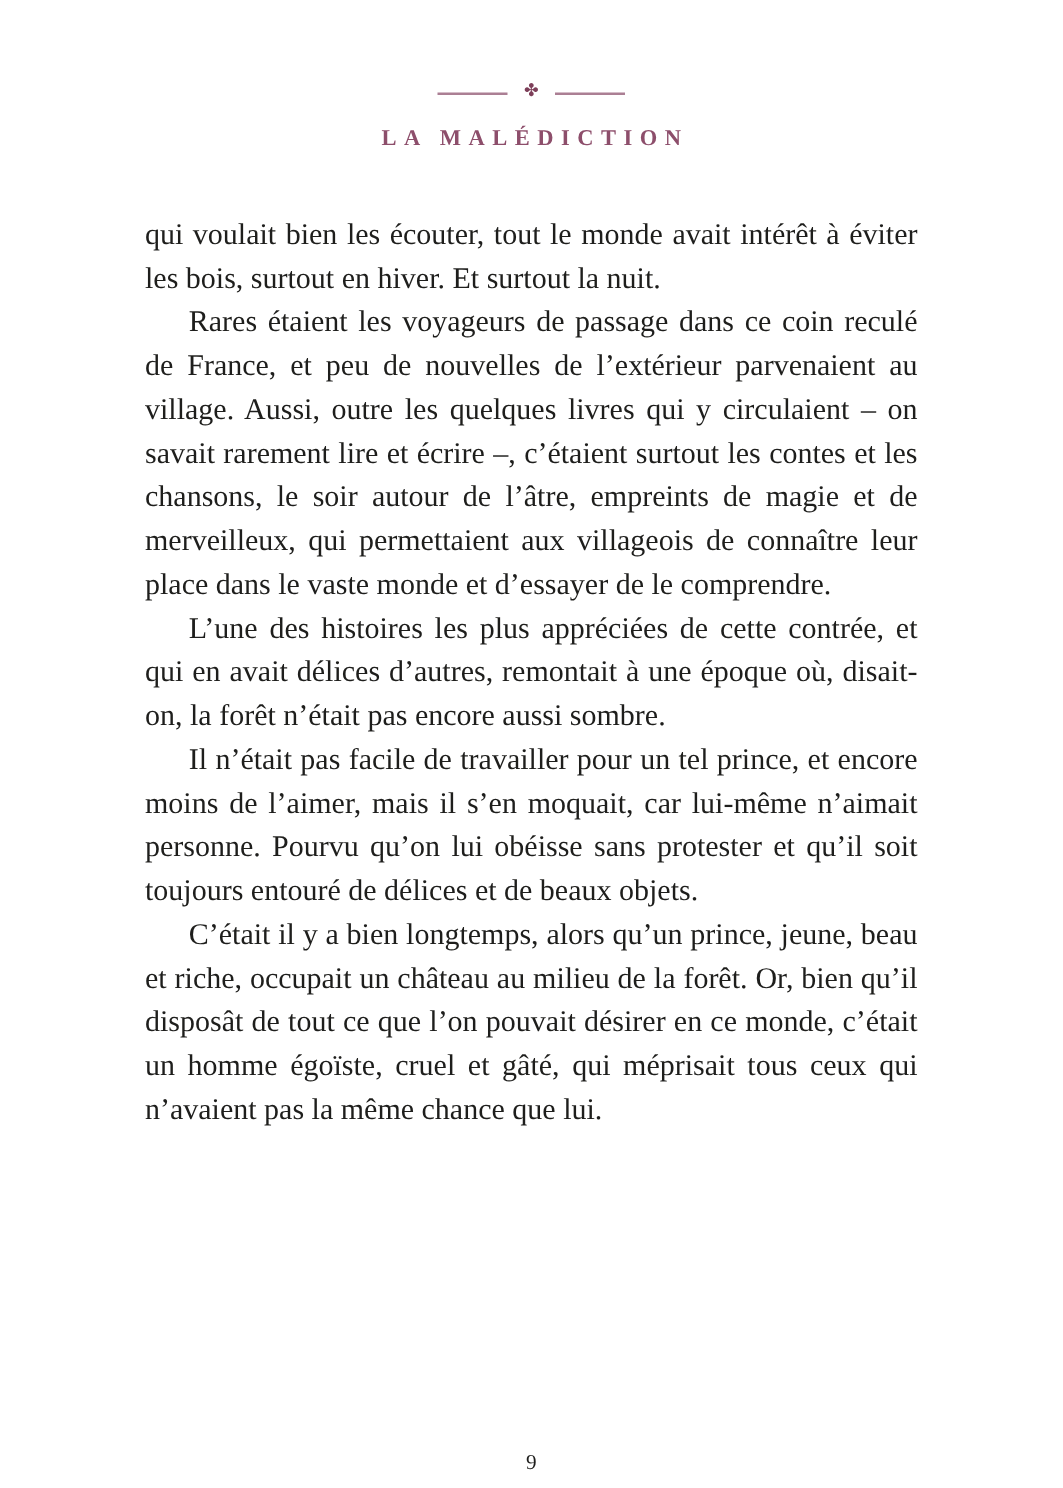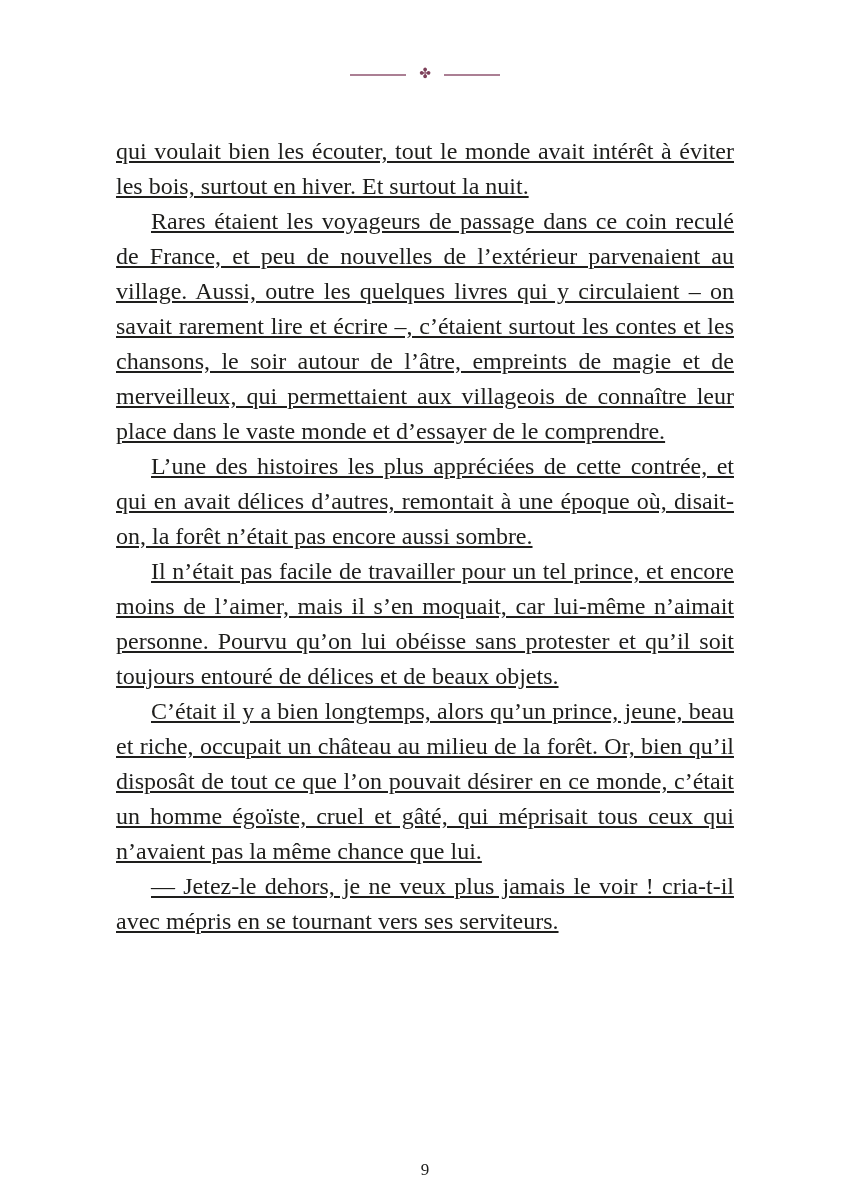--- a/index.html
+++ b/index.html
@@ -52,21 +52,20 @@
   }
   
   .content {
     margin: 50px auto 0 auto;
     width: 618px;
     font-size: 24px;
     line-height: 35px;
     color: #1e1e1c;
     text-align: justify;
     hyphens: auto;
-    text-decoration: underline;
     -webkit-hyphens: auto;
   }
   .content p {
     margin: 0;
     padding: 0;
   }
   .content p.indent {
     text-indent: 35px;
   }
   
@@ -84,25 +83,25 @@
 <body>
 
 <div class="page">
 
   <div class="ornament">
     <span class="orn-line"></span>
     <span class="orn-flower">✤</span>
     <span class="orn-line"></span>
   </div>
 
+  <div class="chapter-title">LA MALÉDICTION</div>
 
   <div class="content">
     <p>qui voulait bien les écouter, tout le monde avait intérêt à éviter les bois, surtout en hiver. Et surtout la nuit.</p>
     <p class="indent">Rares étaient les voyageurs de passage dans ce coin reculé de France, et peu de nouvelles de l’extérieur parvenaient au village. Aussi, outre les quelques livres qui y circulaient – on savait rarement lire et écrire –, c’étaient surtout les contes et les chansons, le soir autour de l’âtre, empreints de magie et de merveilleux, qui permettaient aux villageois de connaître leur place dans le vaste monde et d’essayer de le comprendre.</p>
     <p class="indent">L’une des histoires les plus appréciées de cette contrée, et qui en avait délices d’autres, remontait à une époque où, disait-on, la forêt n’était pas encore aussi sombre.</p>
     <p class="indent">Il n’était pas facile de travailler pour un tel prince, et encore moins de l’aimer, mais il s’en moquait, car lui-même n’aimait personne. Pourvu qu’on lui obéisse sans protester et qu’il soit toujours entouré de délices et de beaux objets.</p>
     <p class="indent">C’était il y a bien longtemps, alors qu’un prince, jeune, beau et riche, occupait un château au milieu de la forêt. Or, bien qu’il disposât de tout ce que l’on pouvait désirer en ce monde, c’était un homme égoïste, cruel et gâté, qui méprisait tous ceux qui n’avaient pas la même chance que lui.</p>
-    <p class="indent">— Jetez-le dehors, je ne veux plus jamais le voir ! cria-t-il avec mépris en se tournant vers ses serviteurs.</p>
   </div>
 
   <div class="page-number">9</div>
 
 </div>
 
 </body></html>

